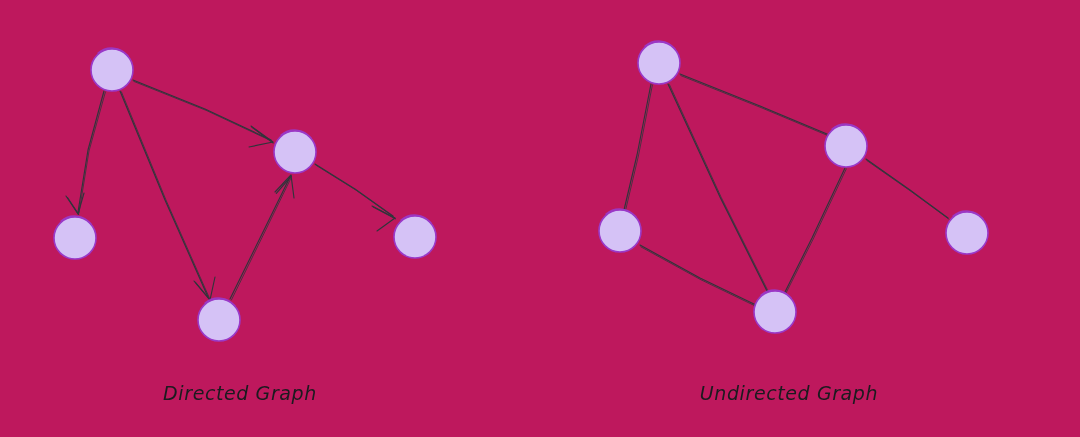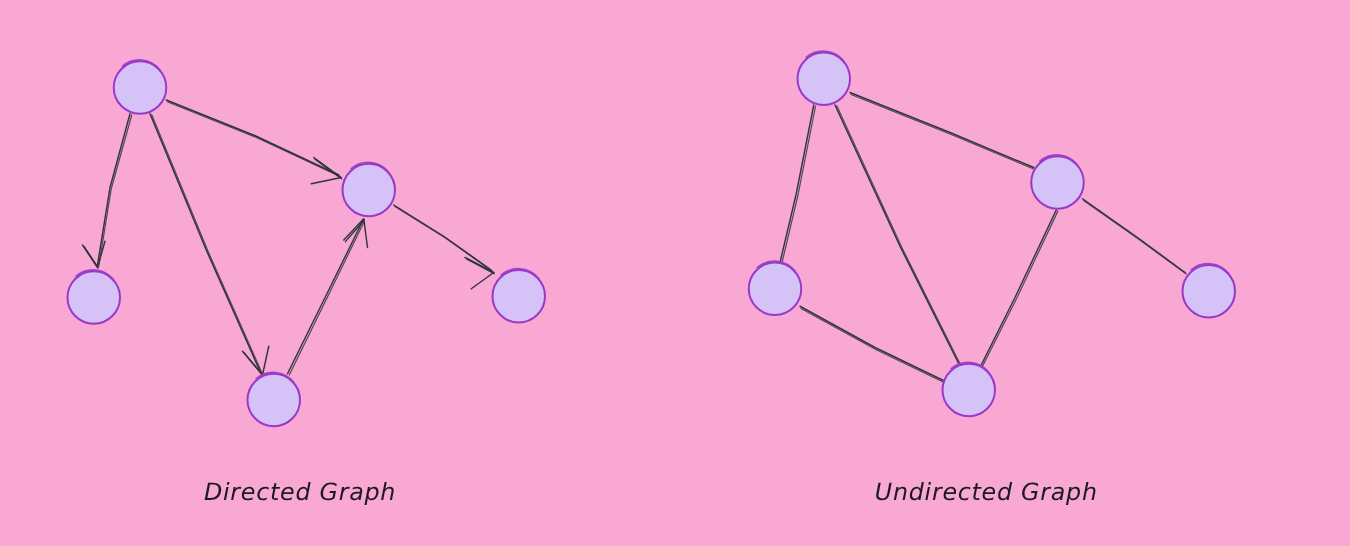--- a/index.html
+++ b/index.html
@@ -8,21 +8,21 @@
     padding: 0;
     background: #ffffff;
   }
   body {
     font-family: "DejaVu Sans", sans-serif;
   }
   #canvas {
     position: relative;
     width: 1080px;
     height: 437px;
-    background: #f9a8d4;
+    background: #be185d;
     overflow: hidden;
   }
   #canvas svg {
     display: block;
     width: 1080px;
     height: 437px;
   }
   .node-fill {
     fill: #d5c2f6;
     stroke: #9a39c9;

